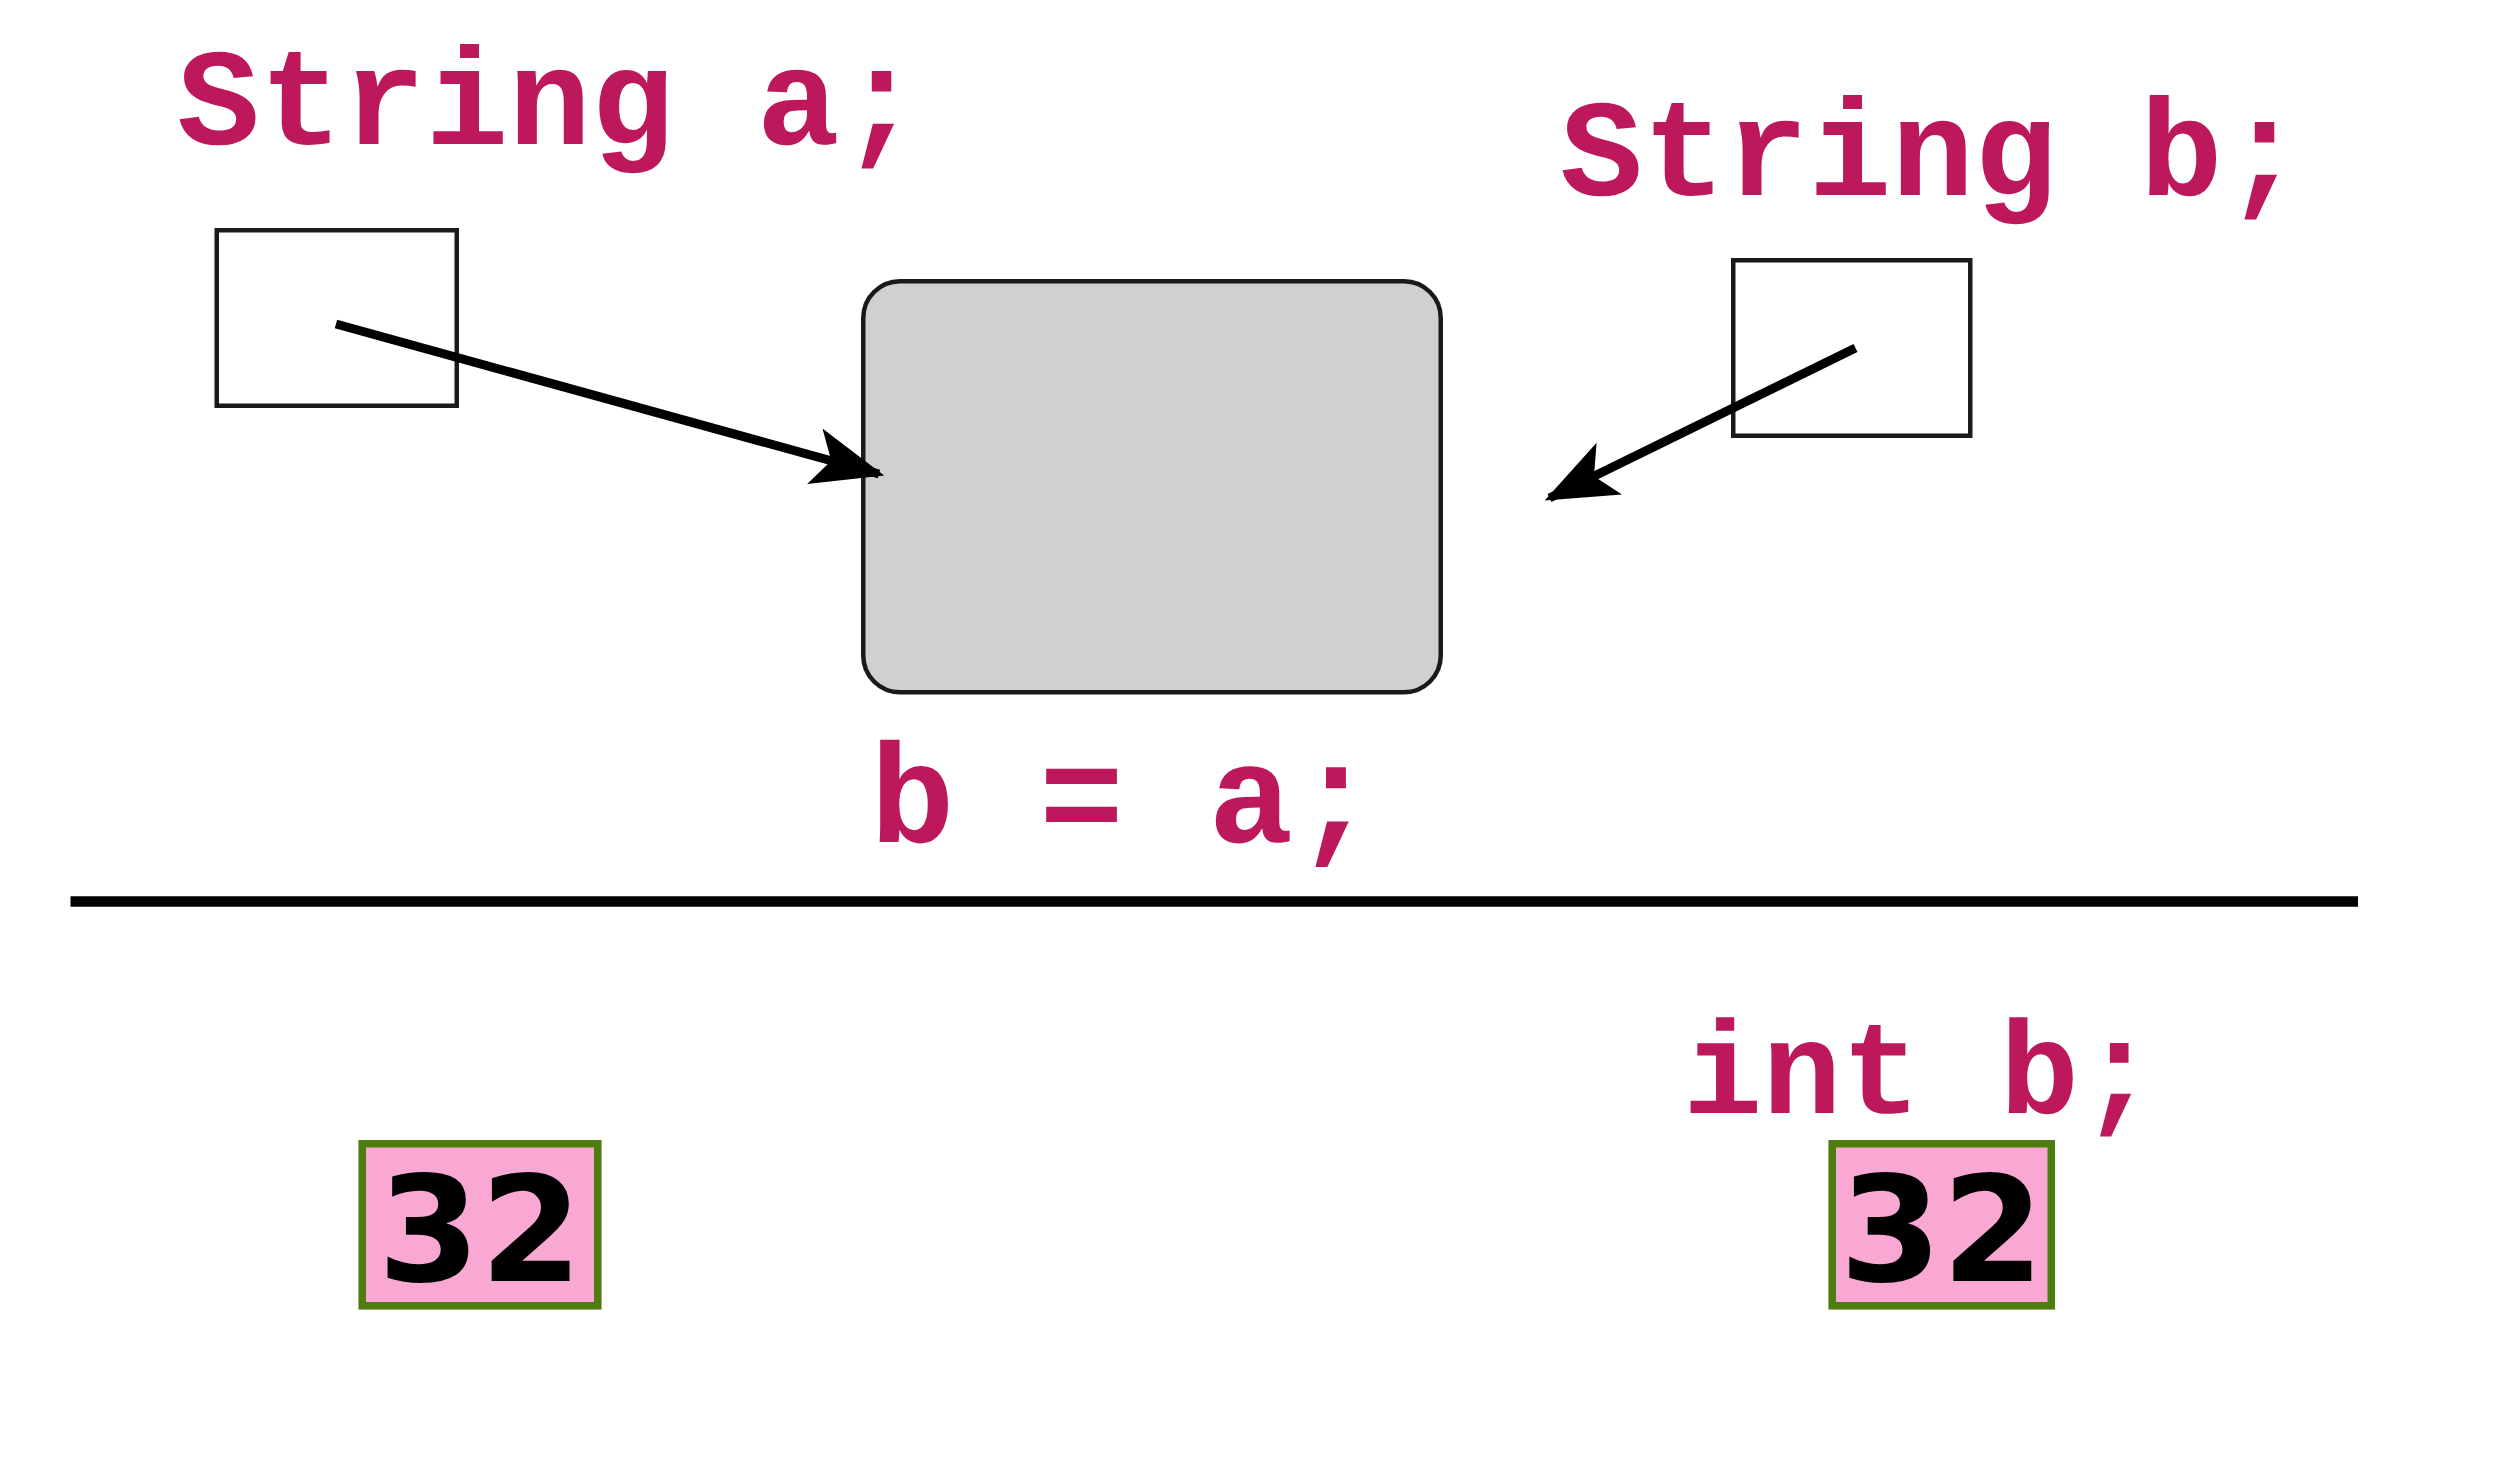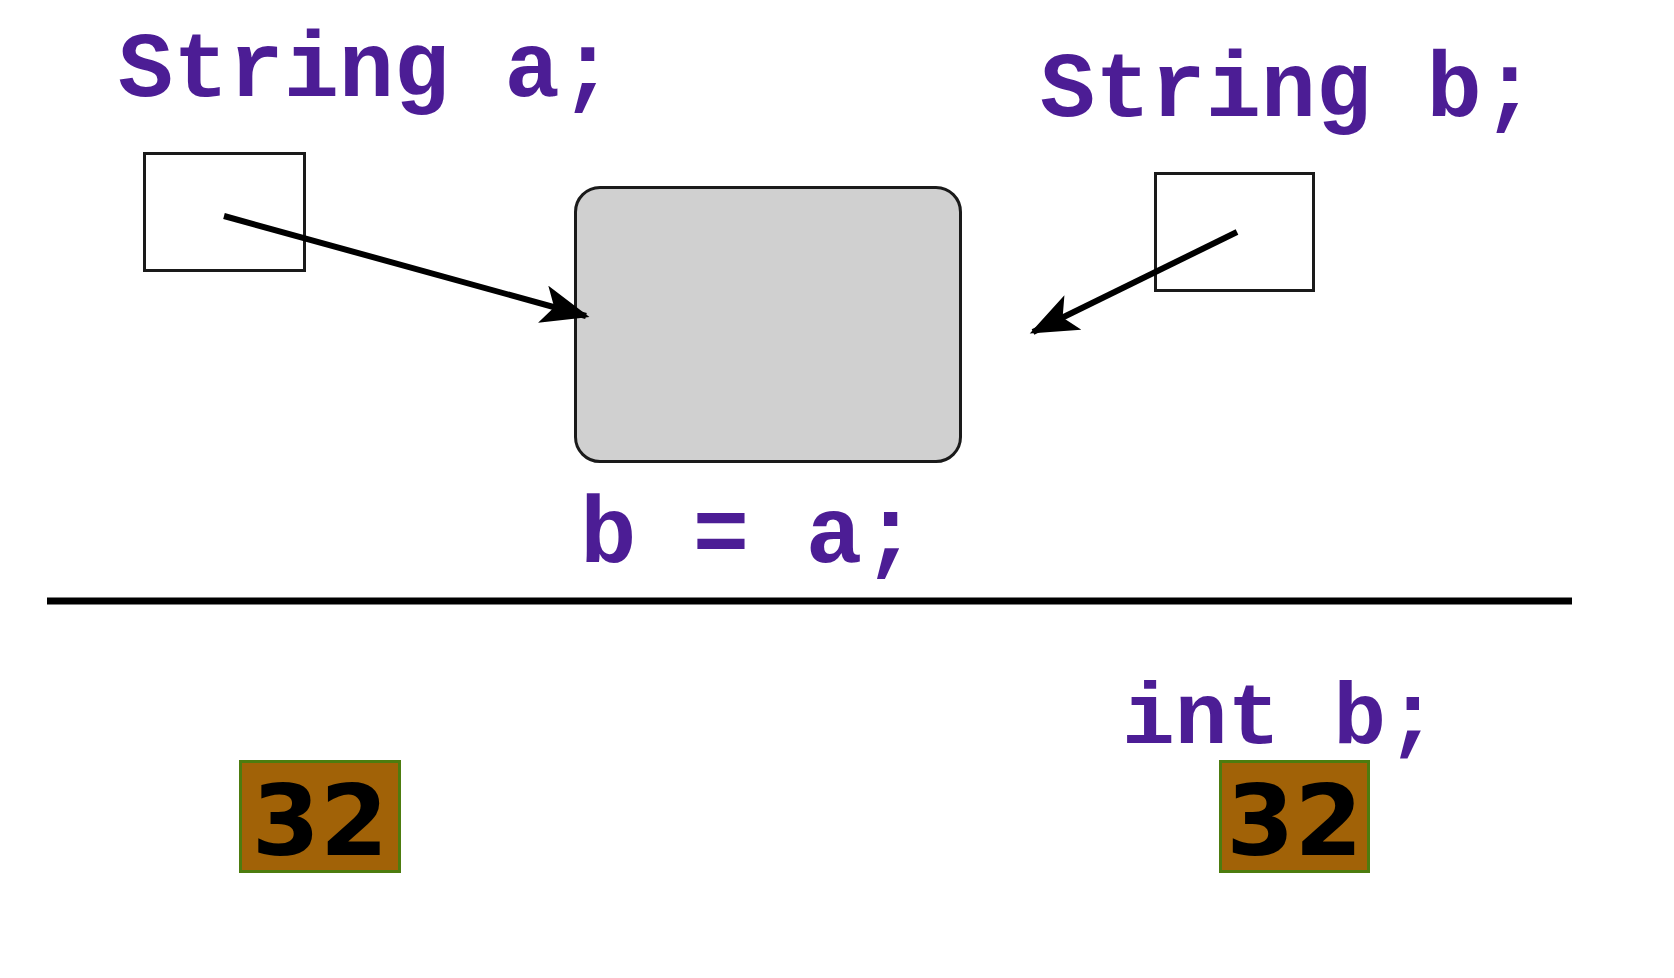--- a/index.html
+++ b/index.html
@@ -15,33 +15,33 @@
     background: #ffffff;
     overflow: hidden;
     font-family: "Liberation Mono", "DejaVu Sans Mono", monospace;
   }
 
   
   .code-label {
     position: absolute;
     font-family: "Liberation Mono", "DejaVu Sans Mono", monospace;
     font-weight: bold;
-    color: #4c1d95;
+    color: #be185d;
     white-space: pre;
     letter-spacing: 0px;
     line-height: 1;
   }
   #label-string-a {
     left: 118px;
     top: 26px;
     font-size: 92px;
   }
   #label-string-b {
     left: 1040px;
-    top: 46px;
+    top: 60px;
     font-size: 92px;
   }
   #label-int-a {
     left: 138px;
     top: 637px;
     font-size: 88px;
   }
   #label-int-b {
     left: 1122px;
     top: 637px;
@@ -71,22 +71,22 @@
     height: 120px;
   }
   #slot-string-b {
     left: 1154px;
     top: 172px;
     width: 161px;
     height: 120px;
   }
   .value-box {
     position: absolute;
-    border: 3px solid #4d7c0f;
-    background: #a16207;
+    border: 5px solid #4d7c0f;
+    background: #f9a8d4;
     box-sizing: border-box;
     display: flex;
     align-items: center;
     justify-content: center;
     z-index: 2;
   }
   #slot-int-a {
     left: 239px;
     top: 760px;
     width: 162px;

